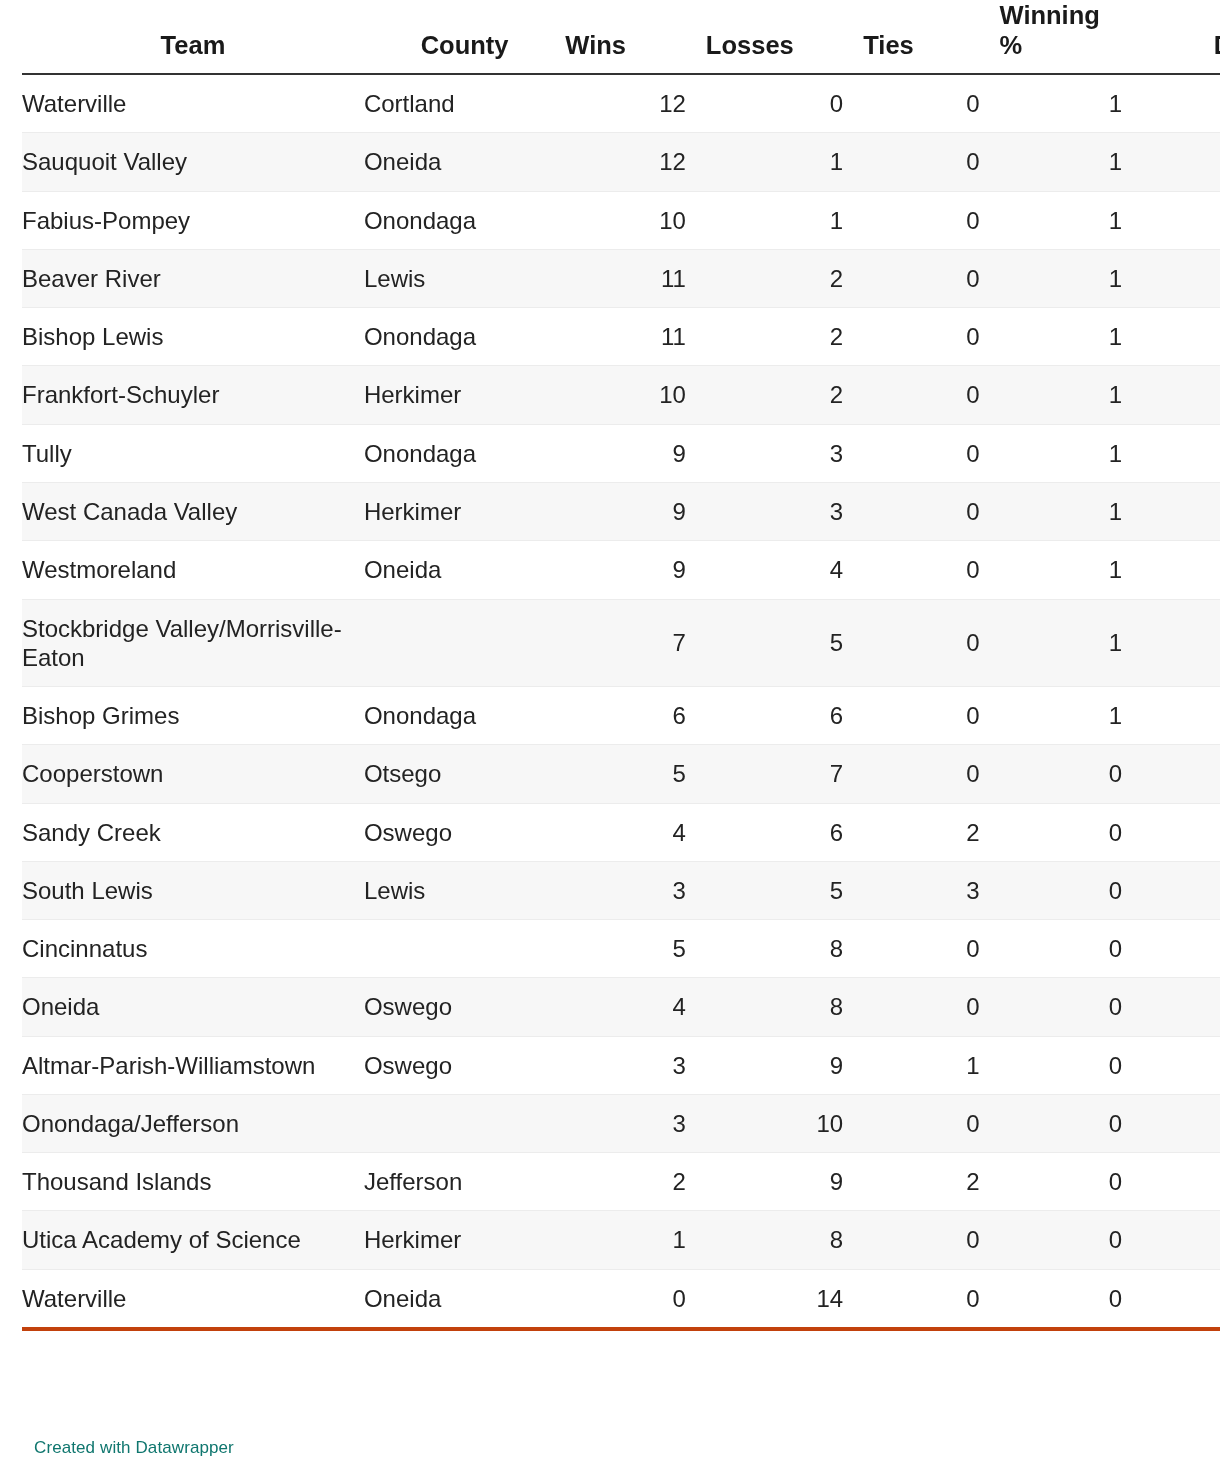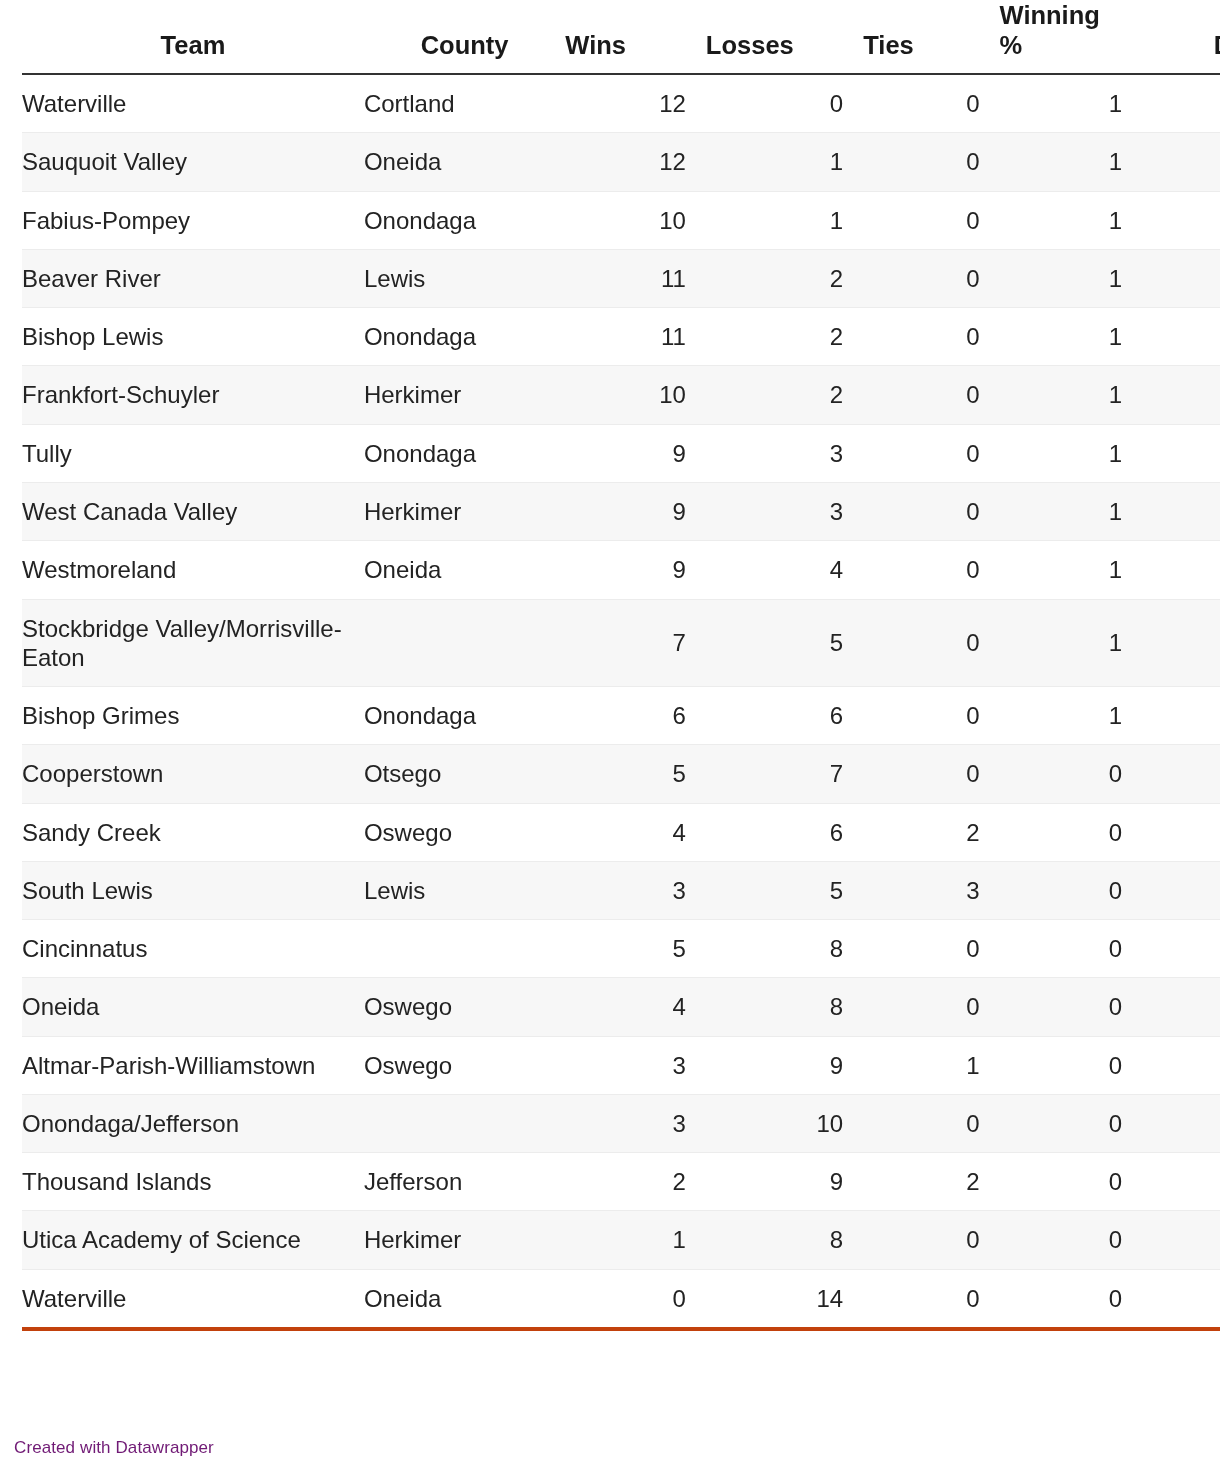--- a/index.html
+++ b/index.html
@@ -57,24 +57,24 @@
     border-bottom: 1px solid #ececec;
     vertical-align: middle;
   }
   td.left  { text-align: left; }
   td.right { text-align: right; padding-right: 20px; }
   tbody tr.odd-row { background: #f7f7f7; }
   tbody tr:last-child td { border-bottom: 4px solid #c2410c; }
 
   .footer {
     position: absolute;
-    left: 14px;
+    left: 34px;
     top: 1438px;
     font-size: 17px;
-    color: #701a75;
+    color: #0f766e;
     letter-spacing: 0.1px;
   }
 </style>
 </head>
 <body>
 
 <div class="table-wrap">
   <table class="datawrapper-table">
     <colgroup>
       <col class="c-team">

